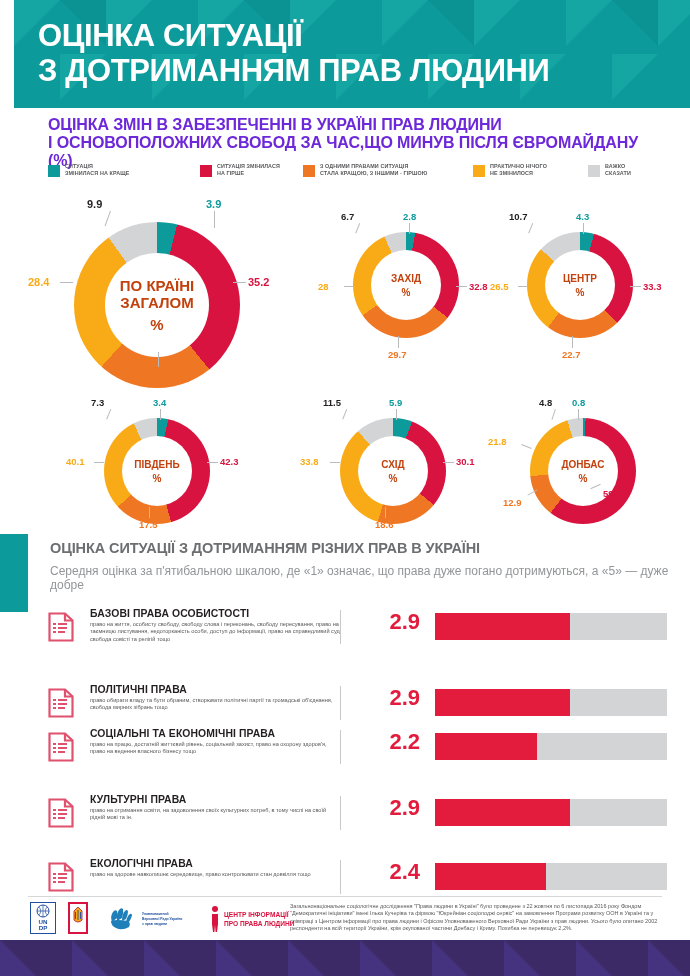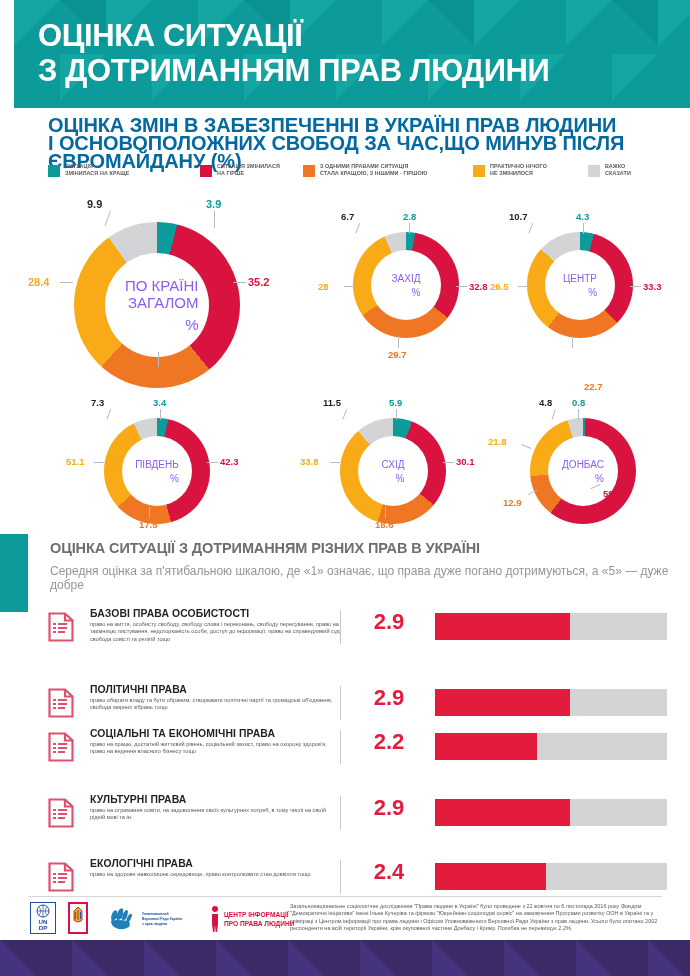--- a/index.html
+++ b/index.html
@@ -23,21 +23,21 @@
   }
   .hdr-title .l2 { display:block; }
 
   
   .sec1 {
     position:absolute; left:28px; top:108px; width:634px; height:92px;
     background:#ffffff;
   }
   .sec1-title {
     position:absolute; left:20px; top:8px; width:600px;
-    color:#0369a1; font-size:20px; font-weight:bold; line-height:18px;
+    color:#6d28d9; font-size:16px; font-weight:bold; line-height:18px;
     letter-spacing:-0.1px;
   }
   .legend {
     position:absolute; left:48px; top:164px; width:620px; height:24px;
   }
   .lg { position:absolute; top:0; height:22px; }
   .lg .sw { position:absolute; left:0; top:1px; width:12px; height:12px; }
   .lg .tx {
     position:absolute; left:17px; top:-1px; width:165px;
     font-size:5.4px; font-weight:bold; line-height:7px;
@@ -45,23 +45,23 @@
   }
 
   
   .donut-wrap { position:absolute; }
   .donut { position:absolute; border-radius:50%; }
   .donut .hole {
     position:absolute; border-radius:50%; background:#ffffff;
     left:50%; top:50%; transform:translate(-50%,-50%);
   }
   .dlabel {
-    position:absolute; text-align:right;
+    position:absolute; text-align:center;
     left:50%; top:50%; transform:translate(-50%,-50%);
-    color:#8b5cf6; font-weight:normal; line-height:1.15;
+    color:#c2410c; font-weight:bold; line-height:1.15;
     white-space:nowrap;
   }
   .val {
     position:absolute; font-size:11px; font-weight:bold; white-space:nowrap;
   }
   .val.sm { font-size:9.5px; }
   .lead { position:absolute; background:#b9bcbe; }
 
   
   .sec2-bar {
@@ -83,21 +83,21 @@
     position:absolute; left:50px; top:0; font-size:10.4px; font-weight:bold;
     color:#231f20; letter-spacing:0.1px; white-space:nowrap;
   }
   .r-desc {
     position:absolute; left:50px; top:13px; width:252px;
     font-size:5.6px; line-height:7.3px; color:#58595b;
   }
   .tick { position:absolute; left:300px; top:2px; width:1px; height:34px; background:#c6c8ca;}
   .score {
     position:absolute; left:318px; top:1px; width:62px;
-    color:#e31b3d; font-size:22px; font-weight:bold; text-align:center;
+    color:#e31b3d; font-size:22px; font-weight:bold; text-align:right;
   }
   .barbg {
     position:absolute; left:395px; top:5px; width:232px; height:27px;
     background:#d2d4d6;
   }
   .barfill { position:absolute; left:0; top:0; height:27px; background:#e31b3d; }
 
   
   .foot-rule {
     position:absolute; left:28px; top:896px; width:634px; height:1px;
@@ -243,21 +243,21 @@
     </div>
     <div class="dlabel" style="font-size:10px;">
       <div>ЦЕНТР</div>
       <div style="margin-top:2px;">%</div>
     </div>
   </div>
   <div class="val sm" style="left:576px; top:211px; color:#0d9a9a;">4.3</div>
   <div class="lead" style="left:583px; top:223px; width:1px; height:11px;"></div>
   <div class="val sm" style="left:643px; top:281px; color:#d8133f;">33.3</div>
   <div class="lead" style="left:630px; top:286px; width:11px; height:1px;"></div>
-  <div class="val sm" style="left:584px; top:349px; color:#ef7623;margin-top:32px;">22.7</div>
+  <div class="val sm" style="left:562px; top:349px; color:#ef7623;">22.7</div>
   <div class="lead" style="left:572px; top:336px; width:1px; height:12px;"></div>
   <div class="val sm" style="left:490px; top:281px; color:#f9ab17;">26.5</div>
   <div class="lead" style="left:518px; top:286px; width:10px; height:1px;"></div>
   <div class="val sm" style="left:509px; top:211px; color:#231f20;">10.7</div>
   <div class="lead" style="left:530px; top:224px; width:8px; height:11px; background:none; border-left:1px solid #b9bcbe; transform:rotate(22deg);"></div>
 
   <div class="donut-wrap" style="left:104px; top:418px; width:106px; height:106px;">
     <div class="donut" id="d3" style="left: 0px; top: 0px; width: 106px; height: 106px; background: conic-gradient(rgb(13, 154, 154) 0deg, rgb(13, 154, 154) 12.24deg, rgb(216, 19, 63) 12.24deg, rgb(216, 19, 63) 164.52deg, rgb(239, 118, 35) 164.52deg, rgb(239, 118, 35) 227.52deg, rgb(249, 171, 23) 227.52deg, rgb(249, 171, 23) 333.72deg, rgb(210, 212, 214) 333.72deg, rgb(210, 212, 214) 360deg);">
       <div class="hole" style="width:70px;height:70px;"></div>
     </div>
@@ -265,21 +265,21 @@
       <div>ПІВДЕНЬ</div>
       <div style="margin-top:2px;">%</div>
     </div>
   </div>
   <div class="val sm" style="left:153px; top:397px; color:#0d9a9a;">3.4</div>
   <div class="lead" style="left:160px; top:409px; width:1px; height:11px;"></div>
   <div class="val sm" style="left:220px; top:456px; color:#d8133f;">42.3</div>
   <div class="lead" style="left:207px; top:462px; width:11px; height:1px;"></div>
   <div class="val sm" style="left:139px; top:519px; color:#ef7623;text-align:right;">17.5</div>
   <div class="lead" style="left:149px; top:507px; width:1px; height:11px;"></div>
-  <div class="val sm" style="left:66px; top:456px; color:#f9ab17;">51.1</div>
+  <div class="val sm" style="left:66px; top:456px; color:#f9ab17;">40.1</div>
   <div class="lead" style="left:94px; top:462px; width:10px; height:1px;"></div>
   <div class="val sm" style="left:91px; top:397px; color:#231f20;">7.3</div>
   <div class="lead" style="left:108px; top:410px; width:8px; height:11px; background:none; border-left:1px solid #b9bcbe; transform:rotate(22deg);"></div>
 
   <div class="donut-wrap" style="left:340px; top:418px; width:106px; height:106px;">
     <div class="donut" id="d4" style="left: 0px; top: 0px; width: 106px; height: 106px; background: conic-gradient(rgb(13, 154, 154) 0deg, rgb(13, 154, 154) 21.261deg, rgb(216, 19, 63) 21.261deg, rgb(216, 19, 63) 129.73deg, rgb(239, 118, 35) 129.73deg, rgb(239, 118, 35) 196.757deg, rgb(249, 171, 23) 196.757deg, rgb(249, 171, 23) 318.559deg, rgb(210, 212, 214) 318.559deg, rgb(210, 212, 214) 360deg);">
       <div class="hole" style="width:70px;height:70px;"></div>
     </div>
     <div class="dlabel" style="font-size:10px;">
       <div>СХІД</div>

